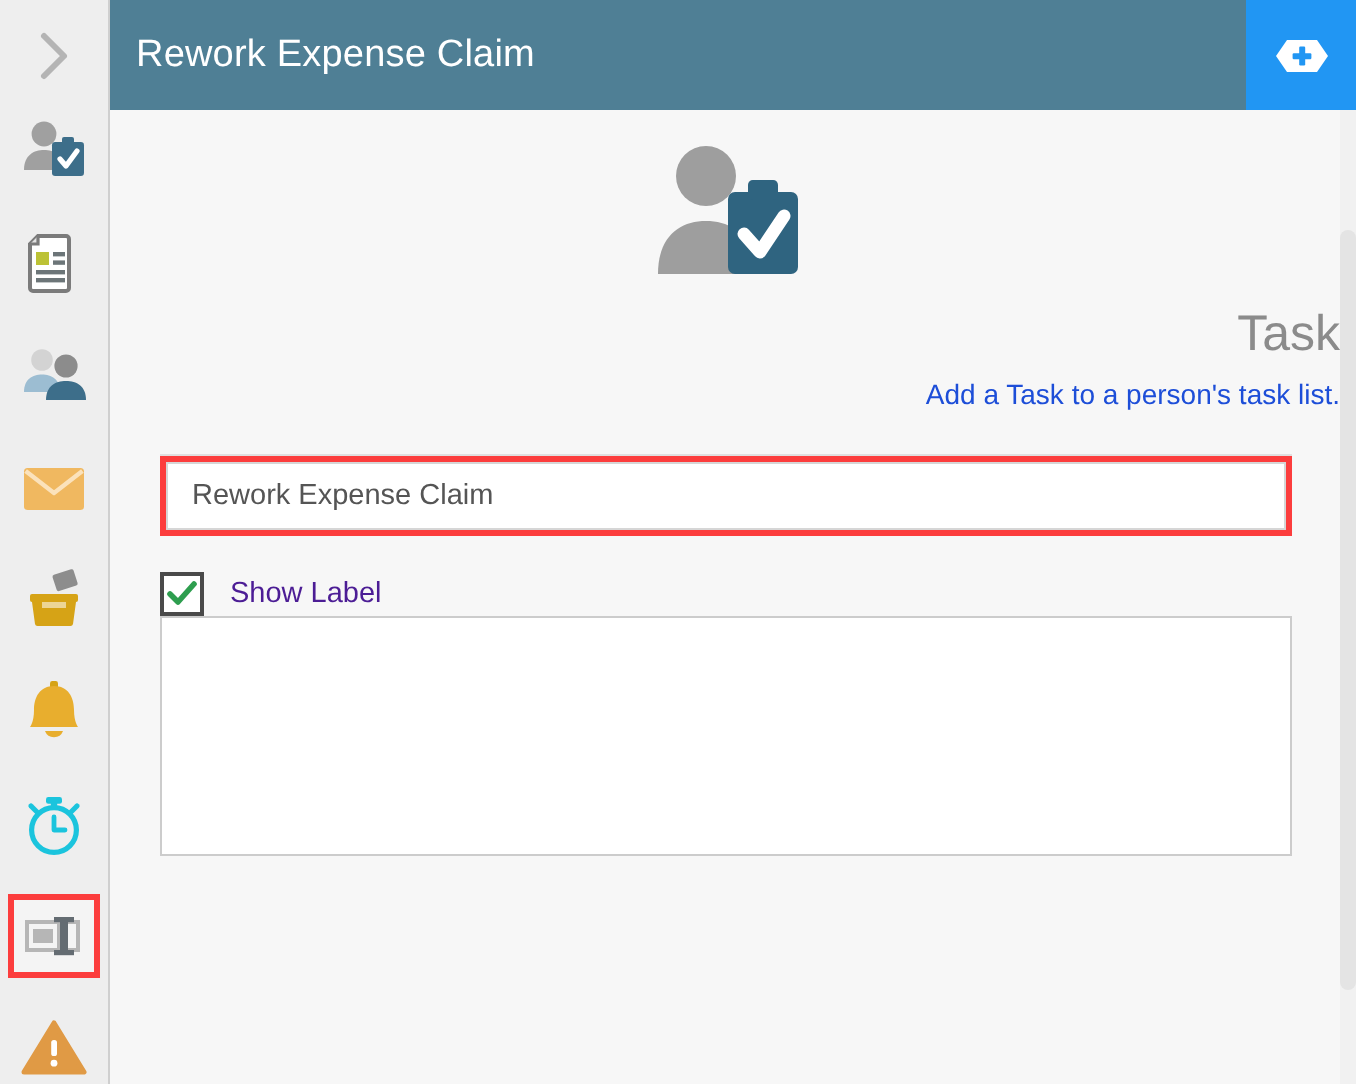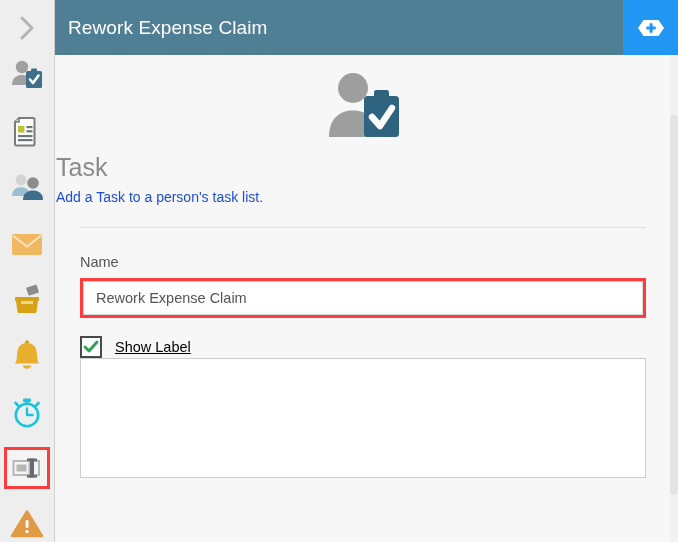--- a/index.html
+++ b/index.html
@@ -112,21 +112,21 @@
     right: 0;
     top: 60px;
     width: 8px;
     height: 380px;
     background: #e4e4e4;
     border-radius: 4px;
   }
 
   .hero {
     padding-top: 14px;
-    text-align: left;
+    text-align: right;
   }
   .hero-icon {
     display: block;
     margin: 0 auto;
   }
   .hero-title {
     font-size: 25px;
     color: #8b8b8b;
     margin-top: 4px;
     font-weight: normal;
@@ -194,23 +194,22 @@
     background: #ffffff;
     box-sizing: border-box;
     display: flex;
     align-items: center;
     justify-content: center;
     cursor: pointer;
     flex: none;
   }
   .checkbox-label {
     font-size: 14.5px;
-    color: #000000;
+    color: #4c1d95;
     margin-left: 13px;
-    text-decoration: underline;
   }
   .textarea {
     width: 100%;
     height: 120px;
     box-sizing: border-box;
     border: 1px solid #cccccc;
     background: #ffffff;
     font-size: 14.5px;
     color: #555555;
     padding: 8px 12px;
@@ -344,21 +343,20 @@
         <path d="M51 48 L59 57 L71 39" stroke="#ffffff" stroke-width="6.5" fill="none" stroke-linecap="round" stroke-linejoin="round"></path>
       </svg>
       <div class="hero-title">Task</div>
       <div class="hero-subtitle">Add a Task to a person's task list.</div>
     </div>
 
     <div class="divider"></div>
 
     <div class="form">
 
-      <div class="field-label">Name</div>
 
       <div class="highlight-box">
         <input class="text-input" type="text" value="Rework Expense Claim" style="">
       </div>
 
 
       <div class="checkbox-row">
         <div class="checkbox">
           <svg width="16" height="14" viewBox="0 0 16 14">
             <path d="M2 7 L6 11 L14 2" stroke="#2e9e4f" stroke-width="2.8" fill="none" stroke-linecap="round" stroke-linejoin="round"></path>

